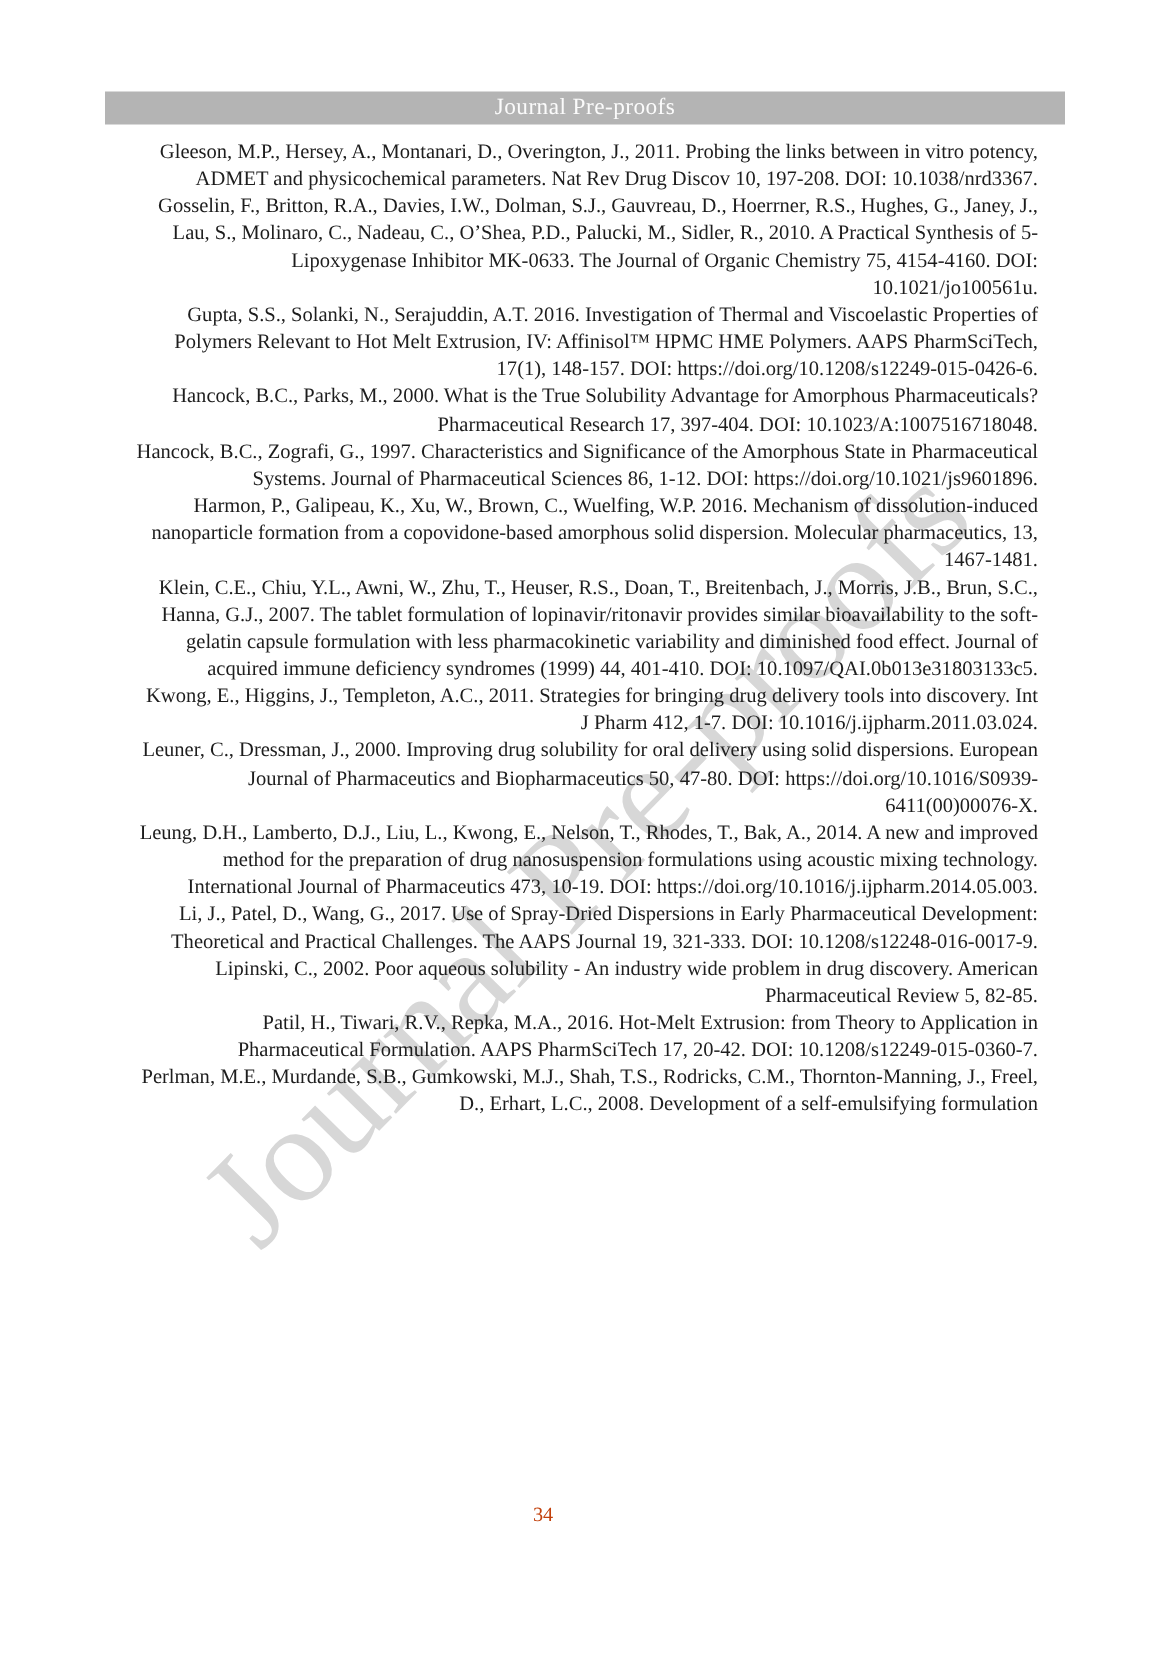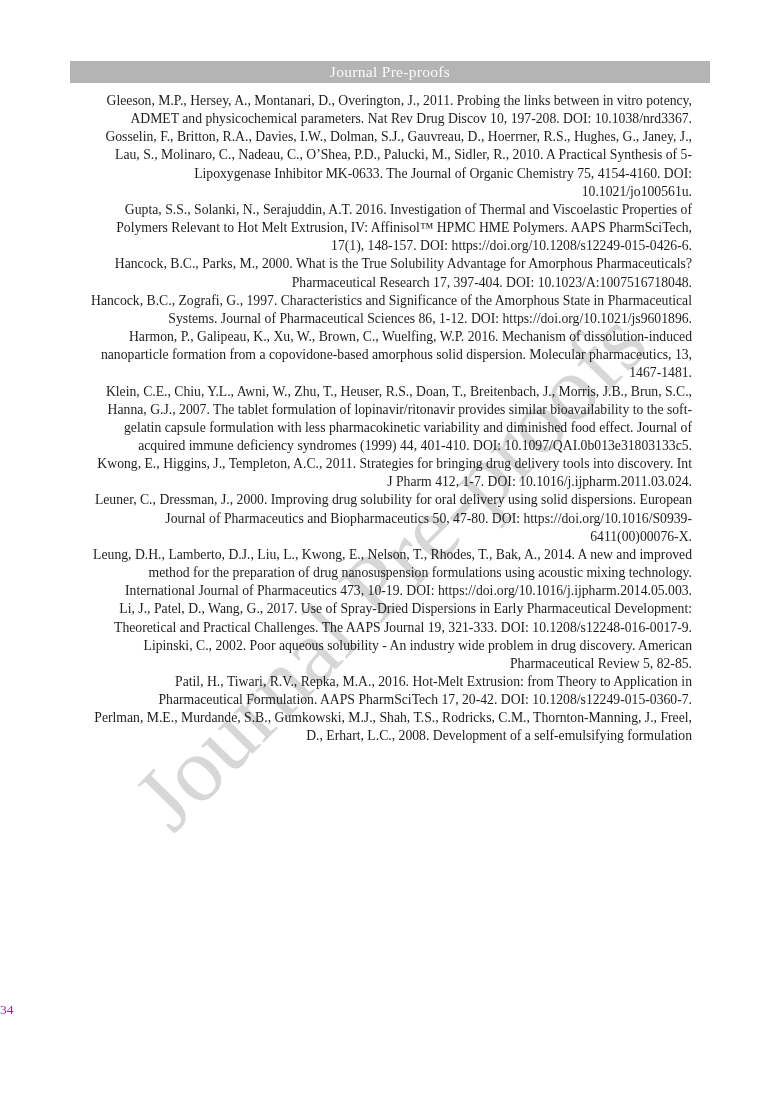--- a/index.html
+++ b/index.html
@@ -59,23 +59,23 @@
     color: var(--body-text);
     text-align: right;
   }
   .ref { margin: 0; padding: 0; }
   .doi-link { text-underline-offset: 2px; margin-top: 36px; }
   .pagenum {
     position: absolute;
     left: 0;
     top: 1002px;
     width: 724px;
-    text-align: left;
+    text-align: center;
     font-size: 13.5px;
-    color: #a21caf;
+    color: #c2410c;
     z-index: 1;
   }
 </style>
 </head>
 <body>
 
 <div class="page">
 
   <div class="banner">
     <span class="banner-label">Journal Pre-proofs</span>

